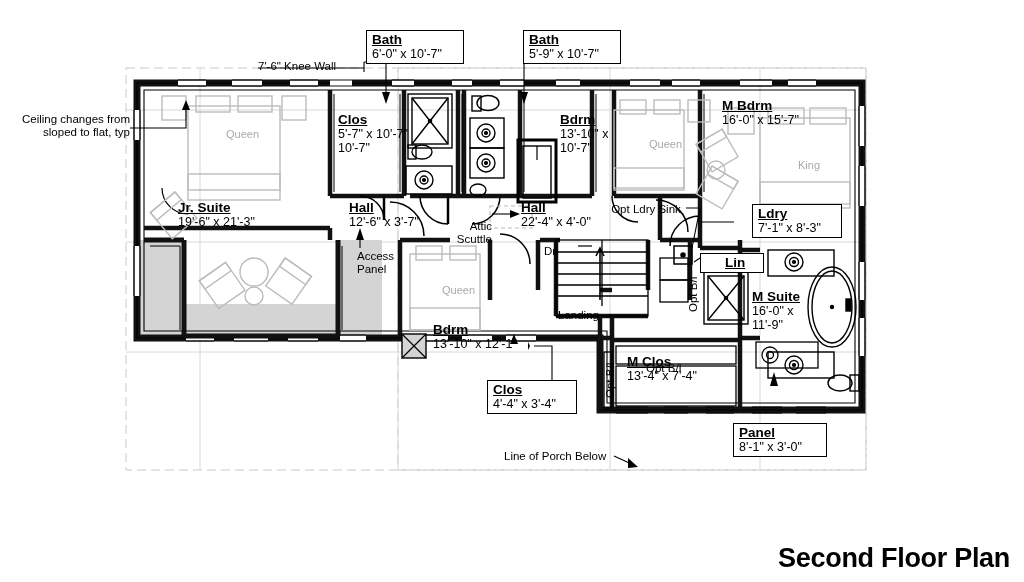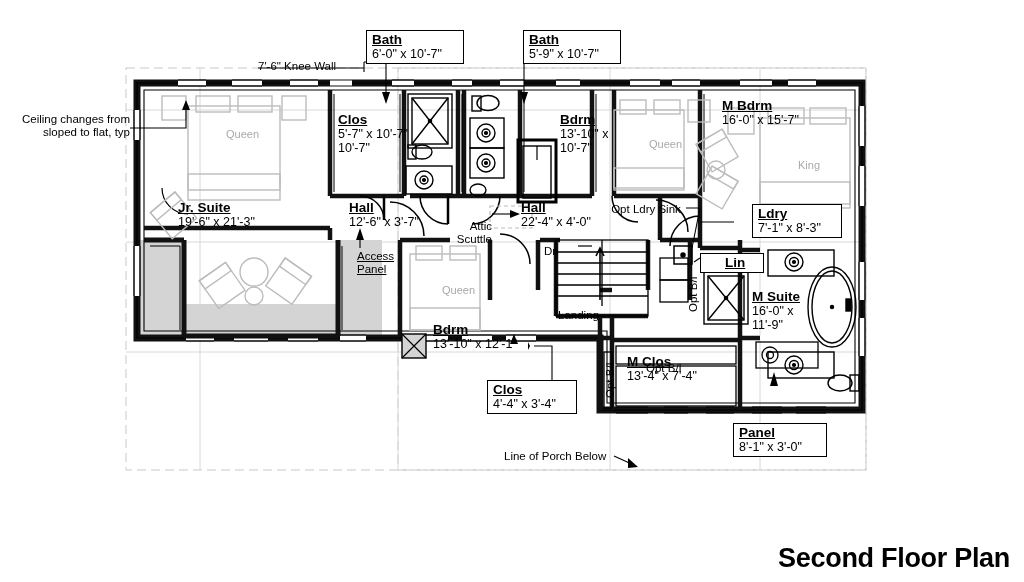--- a/index.html
+++ b/index.html
@@ -417,21 +417,21 @@
       <div class="rname">Clos</div>
       <div class="rdim">4'-4" x 3'-4"</div>
     </div>
     <div class="txt room boxed" style="left: 733px; top: 423px; width: 82px;">
       <div class="rname">Panel</div>
       <div class="rdim">8'-1" x 3'-0"</div>
     </div>
     <div class="txt note" style="left: 6px; top: 113px; width: 124px; text-align: right; white-space: pre-line;">Ceiling changes from
 sloped to flat, typ</div>
     <div class="txt note" style="left: 258px; top: 60px; width: 110px; text-align: left; white-space: pre-line;">7'-6" Knee Wall</div>
-    <div class="txt note" style="left: 357px; top: 250px; width: 46px; text-align: left; white-space: pre-line; text-decoration: underline;">Access
+    <div class="txt note" style="left: 357px; top: 250px; width: 46px; text-align: left; white-space: pre-line;">Access
 Panel</div>
     <div class="txt note" style="left: 452px; top: 220px; width: 40px; text-align: right; white-space: pre-line;">Attic
 Scuttle</div>
     <div class="txt note" style="left: 606px; top: 203px; width: 80px; text-align: center; white-space: pre-line;">Opt Ldry Sink</div>
     <div class="txt note" style="left: 558px; top: 309px; width: 50px; text-align: left; white-space: pre-line;">Landing</div>
     <div class="txt note" style="left: 544px; top: 245px; width: 20px; text-align: left; white-space: pre-line;">Dn</div>
     <div class="txt note" style="left: 646px; top: 362px; width: 46px; text-align: left; white-space: pre-line;">Opt B/I</div>
     <div class="txt note" style="left: 504px; top: 450px; width: 110px; text-align: left; white-space: pre-line;">Line of Porch Below</div>
     <div class="txt note vert" style="left: 687px; top: 312px;">Opt B/I</div>
     <div class="txt note vert" style="left: 604px; top: 398px;">Opt B/I</div>

